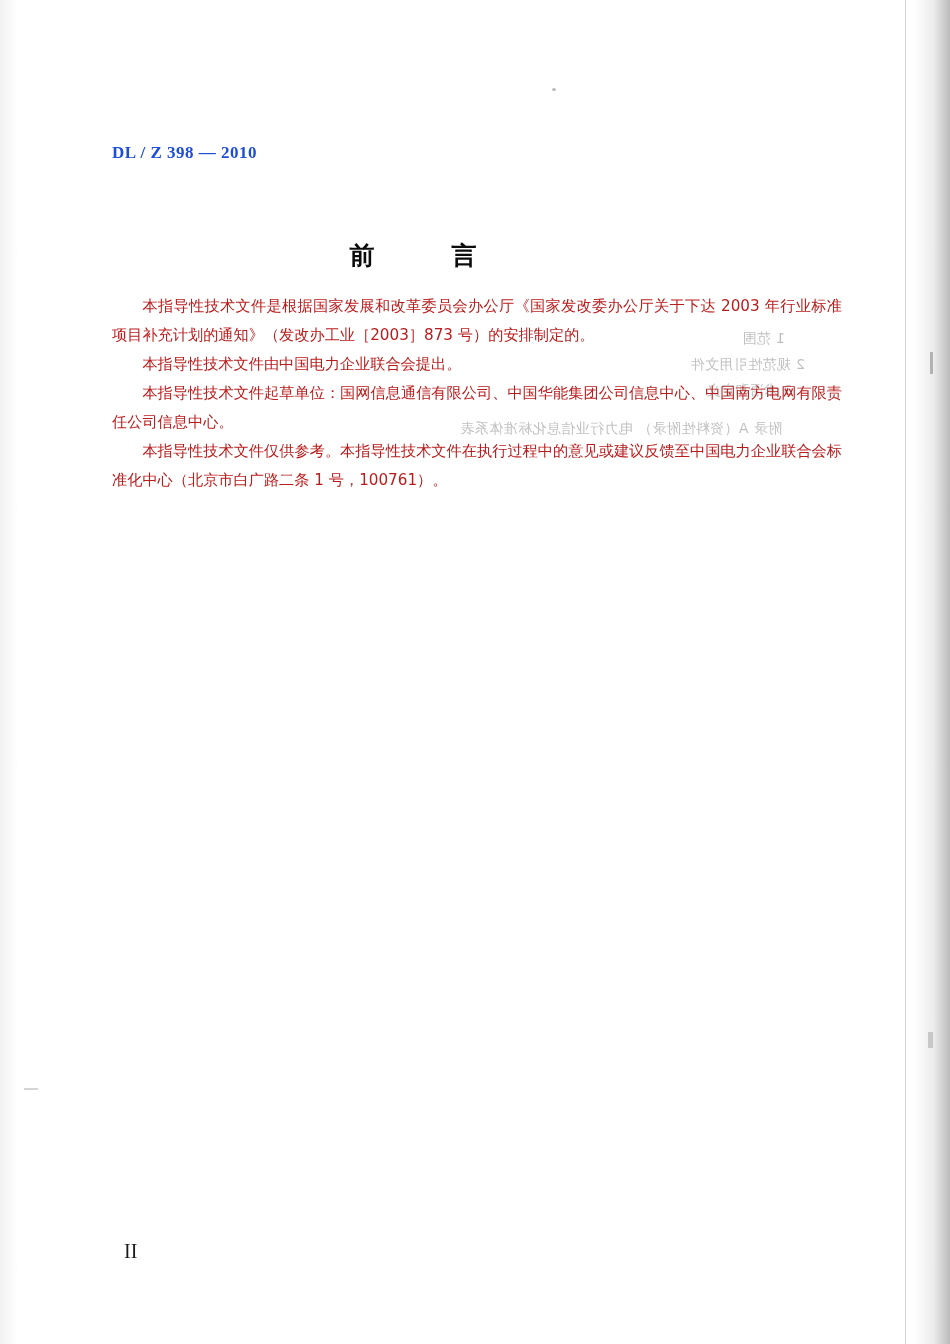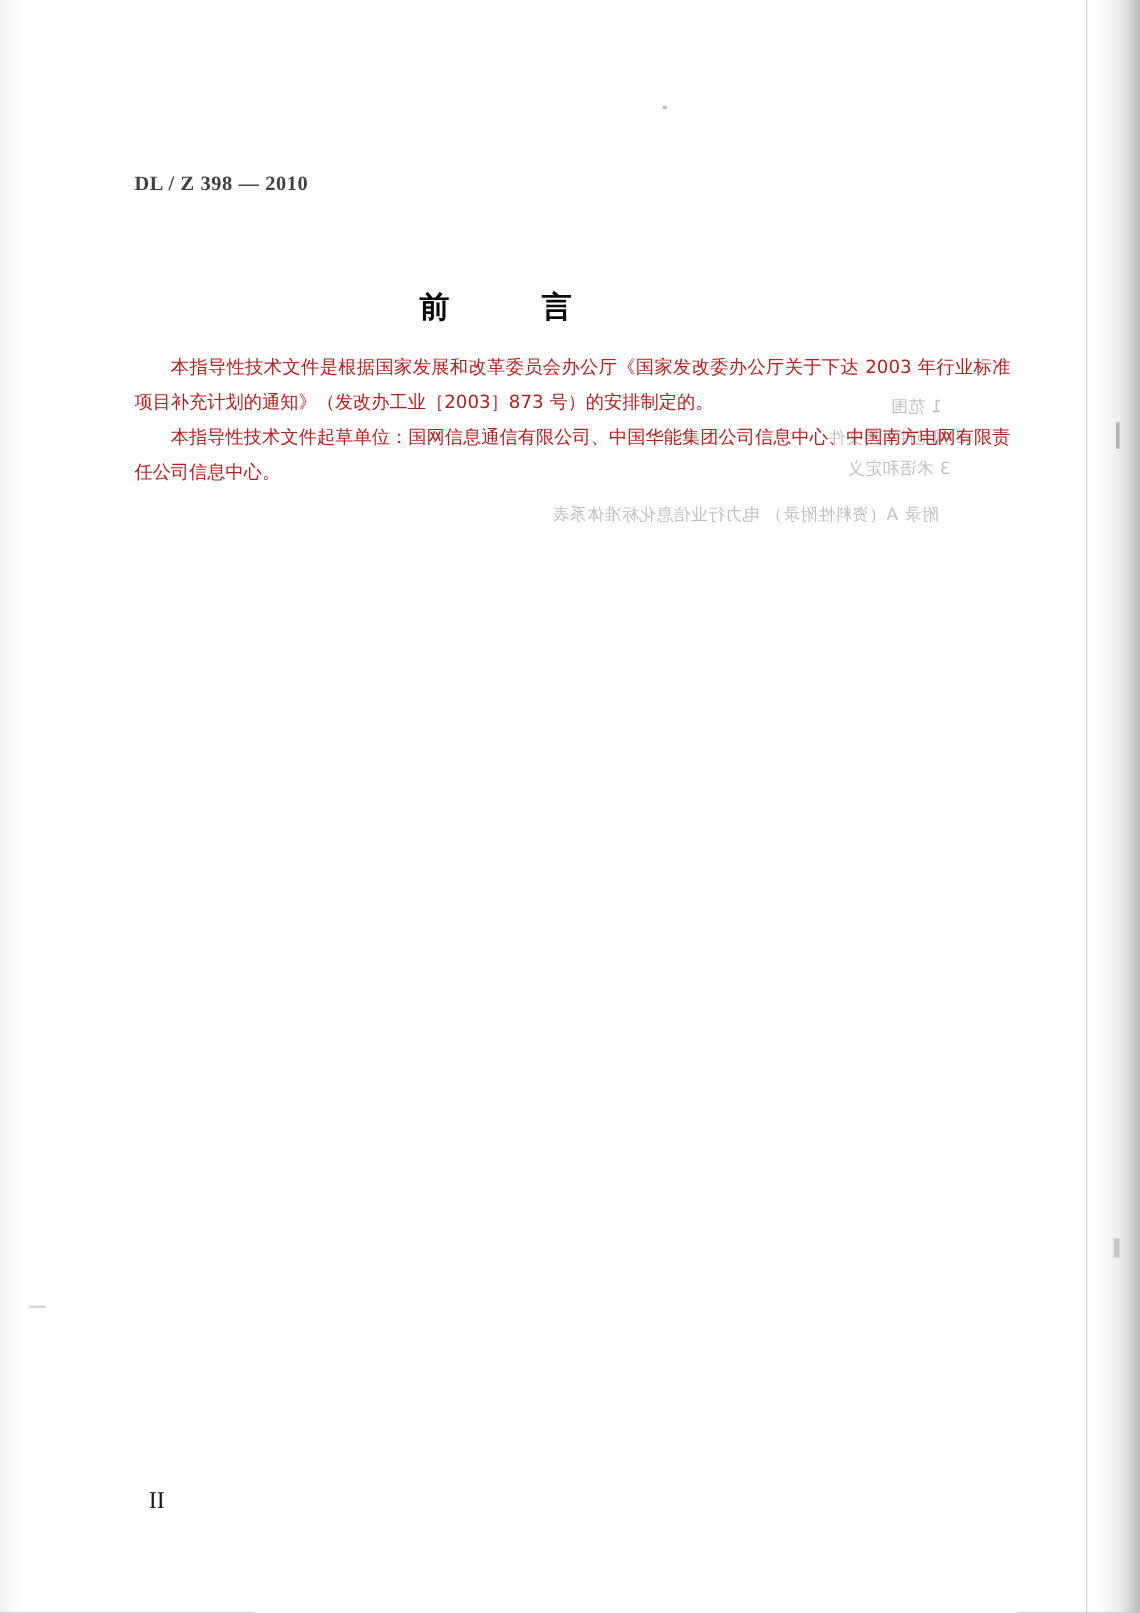--- a/index.html
+++ b/index.html
@@ -51,21 +51,21 @@
 
   
   .header {
     position: absolute;
     left: 112px;
     top: 143px;
     font-family: "Liberation Serif", serif;
     font-weight: bold;
     font-size: 17px;
     letter-spacing: 0.5px;
-    color: #404040;
+    color: #1d4ed8;
   }
 
   
   .doc-title {
     position: absolute;
     top: 222px;
     left: 0;
     width: 826px;
     text-align: center;
     font-family: "DejaVu Sans", sans-serif;
@@ -133,18 +133,20 @@
 
   <h1 class="doc-title">前　言</h1>
 
   <div class="ghost" style="left:742px; top:330px;">1  范围</div>
   <div class="ghost" style="left:690px; top:356px;">2  规范性引用文件</div>
   <div class="ghost" style="left:706px; top:382px;">3  术语和定义</div>
   <div class="ghost" style="left:460px; top:420px;">附录 A（资料性附录）  电力行业信息化标准体系表</div>
 
   <div class="body-block">
     <p>本指导性技术文件是根据国家发展和改革委员会办公厅《国家发改委办公厅关于下达 2003 年行业标准项目补充计划的通知》（发改办工业［2003］873 号）的安排制定的。</p>
+    <p>本指导性技术文件由中国电力企业联合会提出。</p>
     <p>本指导性技术文件起草单位：国网信息通信有限公司、中国华能集团公司信息中心、中国南方电网有限责任公司信息中心。</p>
+    <p>本指导性技术文件仅供参考。本指导性技术文件在执行过程中的意见或建议反馈至中国电力企业联合会标准化中心（北京市白广路二条 1 号，100761）。</p>
   </div>
 
   <div class="page-number">II</div>
 
 </div>
 
 </body></html>

